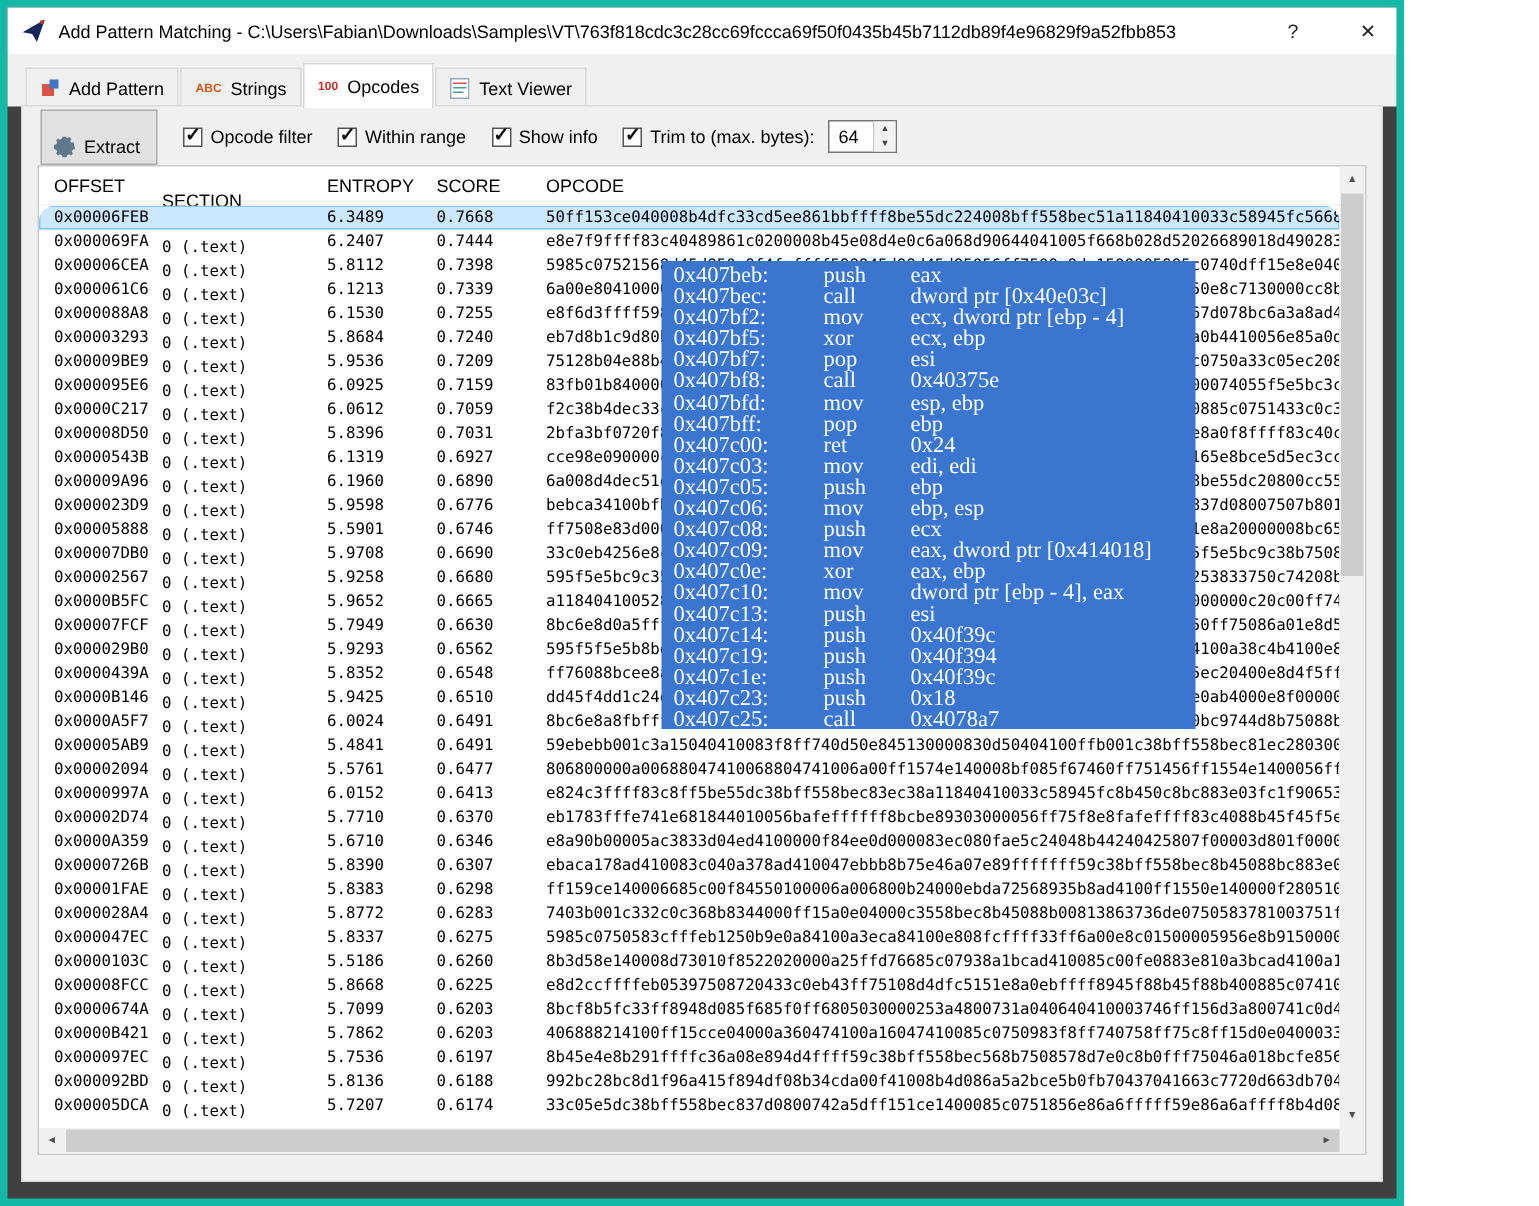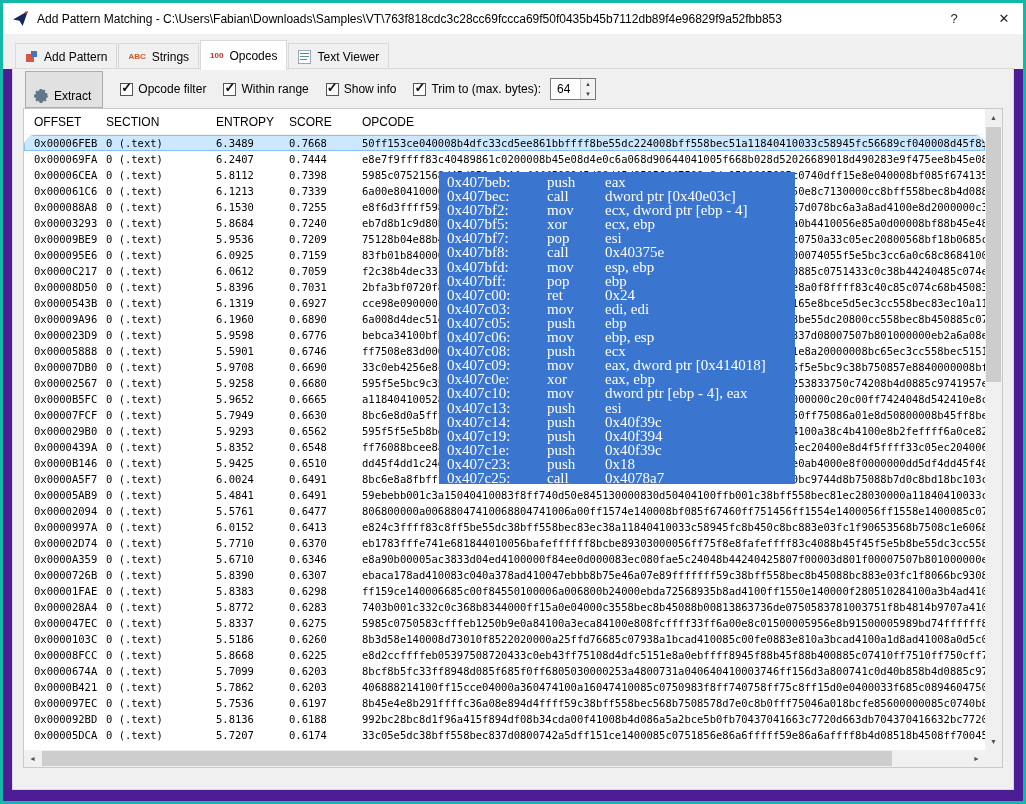--- a/index.html
+++ b/index.html
@@ -1,19 +1,19 @@
 <!DOCTYPE html>
 <html><head>
 <meta charset="utf-8">
 <style>
   * { box-sizing: border-box; margin: 0; padding: 0; }
   html,body { width:1026px; height:804px; overflow:hidden; background:#fff; }
   body { font-family:"Liberation Sans", sans-serif; color:#000; }
 
-  .window { position:relative; width:1026px; height:804px; background:#4c1d95; border:3px solid #14b8a6; }
+  .window { position:relative; width:936px; height:804px; background:#404040; border:5px solid #14b8a6; }
 
   
   .titlebar { height:31px; background:#ffffff; display:flex; align-items:center; padding-left:9px; }
   .app-icon { width:17px; height:17px; margin-right:8px; flex:none; }
   .title-text { font-size:12px; white-space:nowrap; overflow:hidden; flex:1; }
   .tb-btn { width:38px; height:31px; display:flex; align-items:center; justify-content:center; font-size:13px; color:#222; flex:none; }
   .tb-btn.help { margin-right:12px; }
 
   
   .tabbar { height:35px; display:flex; align-items:flex-end; padding-left:12px; background:#f0f0f0; }
@@ -39,21 +39,21 @@
   .spin { display:inline-flex; width:46px; height:22px; background:#fff; border:1px solid #777; margin-left:-8px; }
   .spin-val { flex:1; font-size:12px; line-height:20px; padding-left:6px; }
   .spin-btns { width:15px; border-left:1px solid #c8c8c8; display:flex; flex-direction:column; }
   .spin-btn { flex:1; font-size:6px; color:#444; display:flex; align-items:center; justify-content:center; background:#f2f2f2; }
 
   
   .table { position:absolute; left:10px; right:10px; top:39px; height:660px; background:#fff; border:1px solid #c9c9c9; }
   .thead { height:26px; display:flex; align-items:center; font-size:12px; border-bottom:1px solid #f3f3f3; }
   .hc { flex:none; white-space:nowrap; }
   .c-off { width:82px; padding-left:10px; flex:none; }
-  .c-sec { width:110px; flex:none; }
+  .c-sec { width:110px; flex:none;margin-top:20px; }
   .c-ent { width:73px; flex:none; }
   .c-sco { width:73px; flex:none; }
   .c-opc { flex:1; overflow:hidden; white-space:nowrap; }
   .tbody { position:absolute; top:26px; left:0; right:17px; bottom:17px; overflow:hidden;
            font-family:"DejaVu Sans Mono", monospace; font-size:10.5px;border-radius:11px; }
   .row { height:16px; line-height:16px; display:flex; white-space:nowrap; }
   .row.selected { background:#cce8ff; box-shadow:inset 0 0 0 1px #84c3f2; }
 
   
   .vscroll { position:absolute; top:0; right:0; bottom:17px; width:17px; background:#f0f0f0; }

